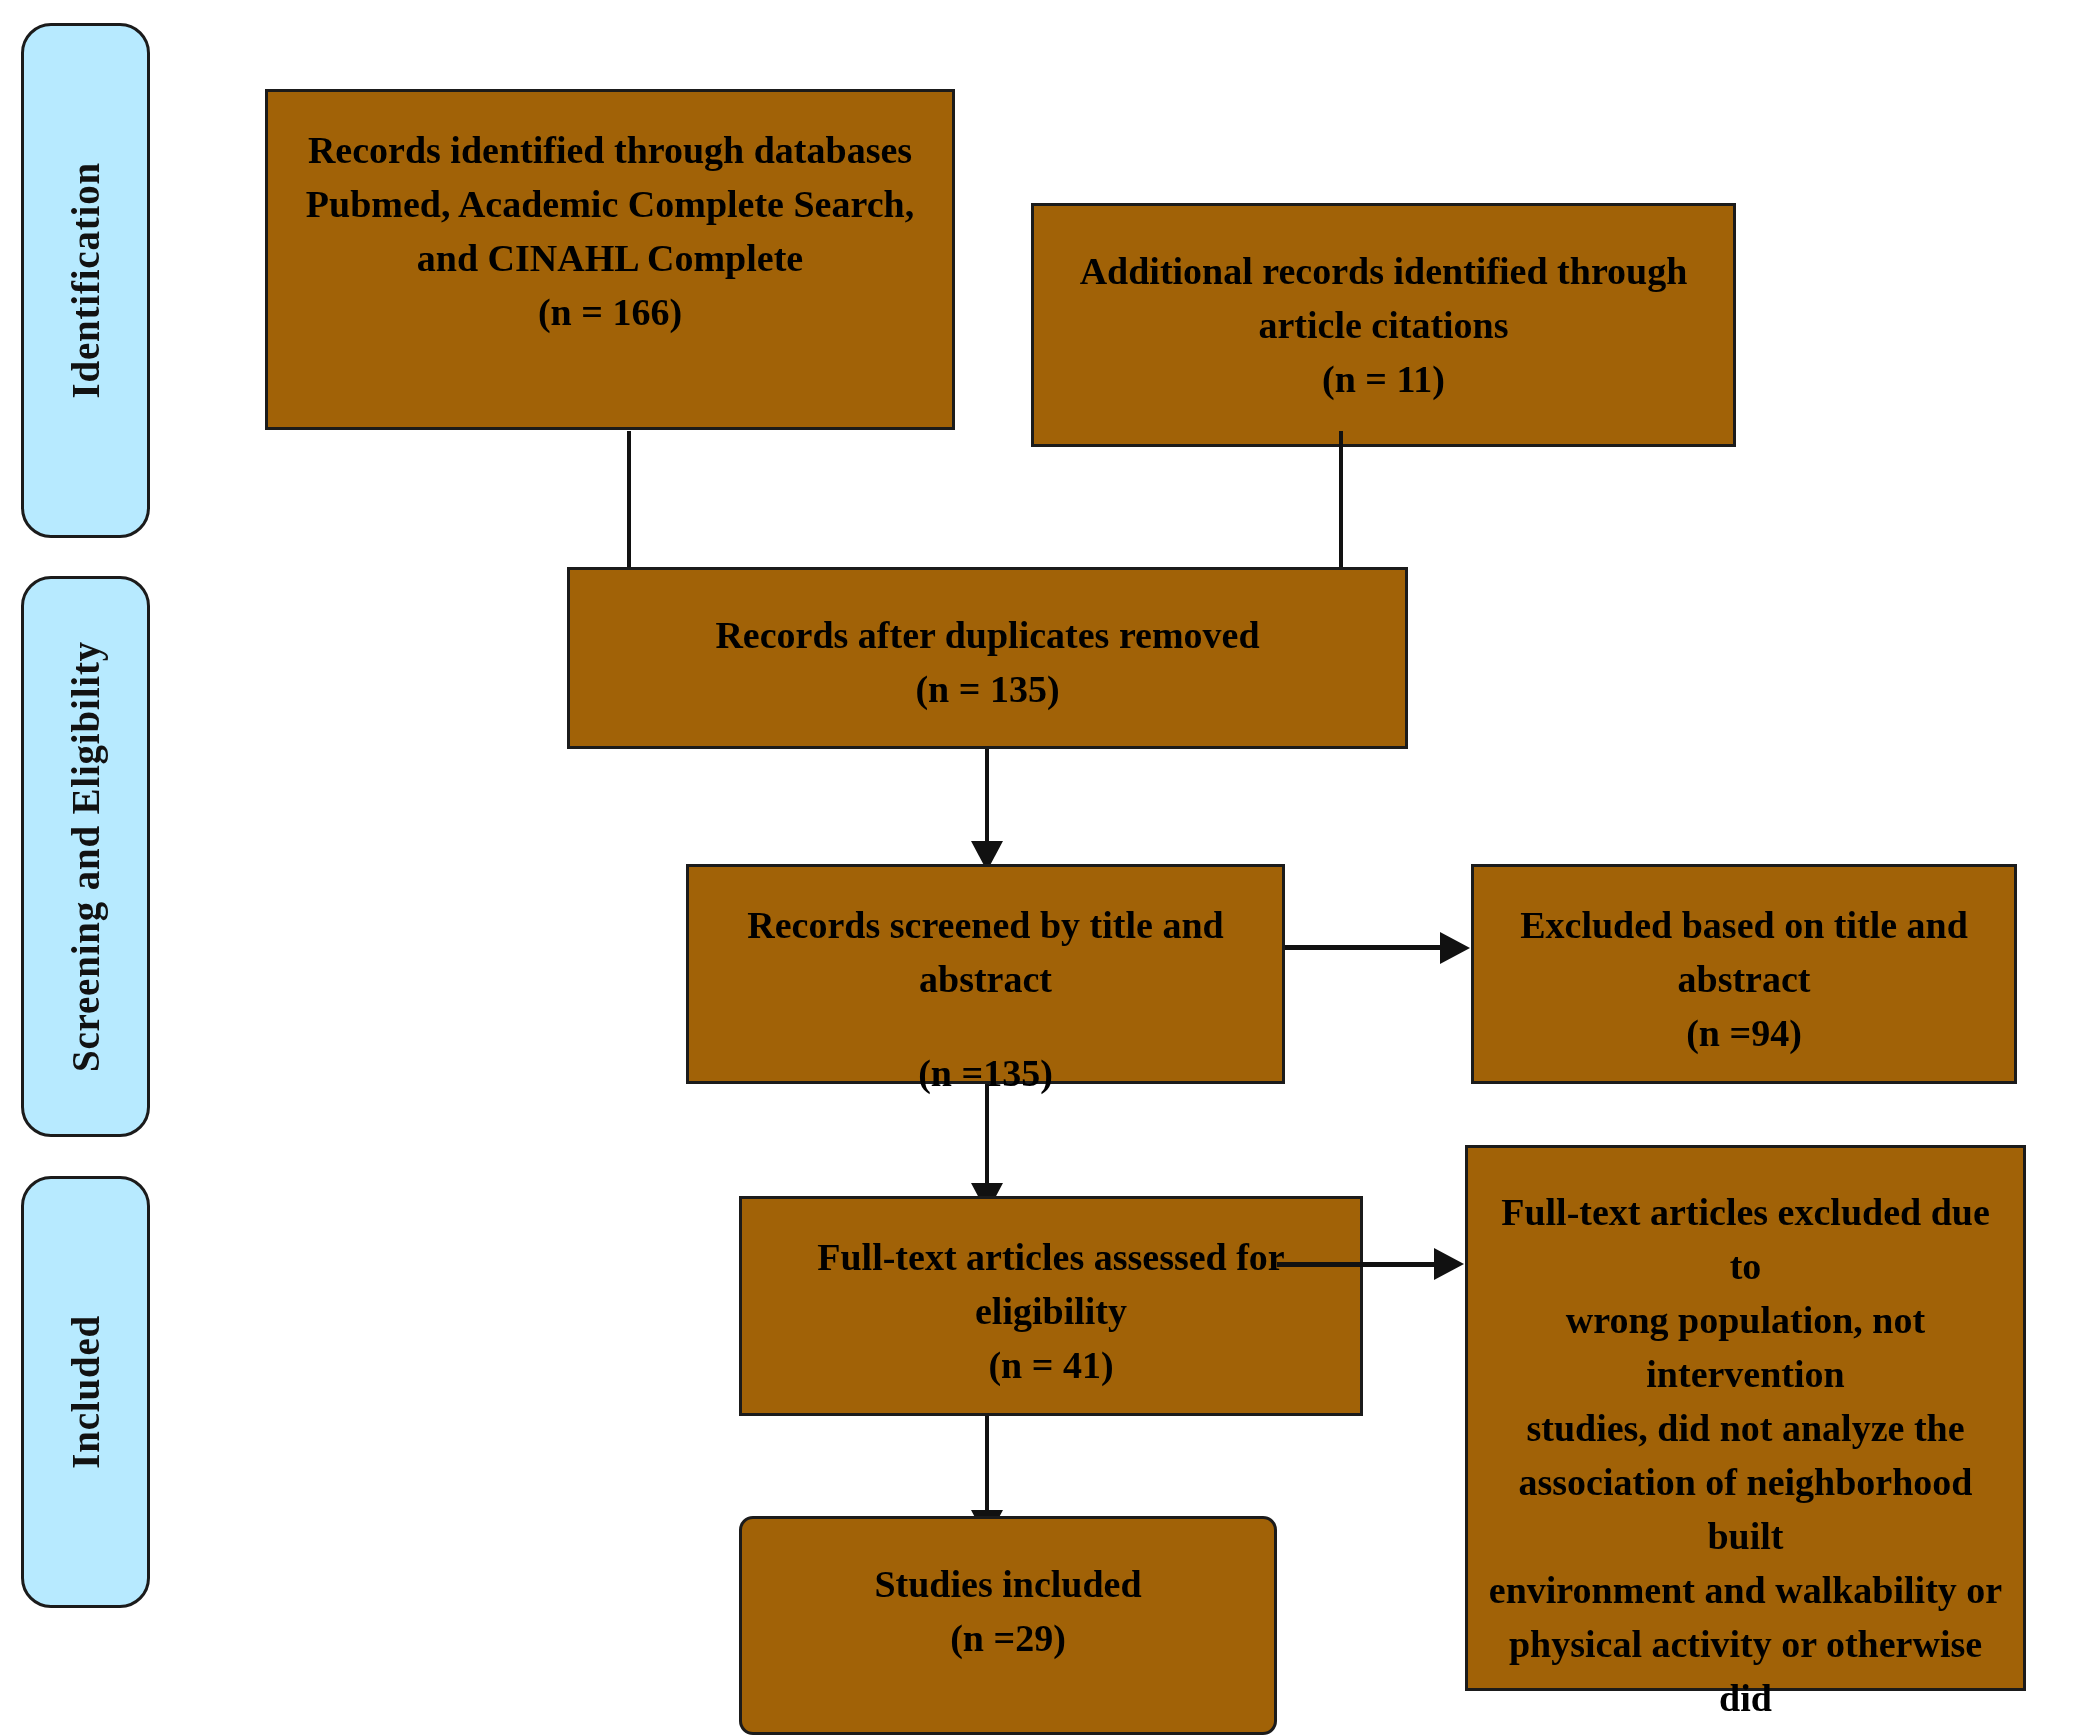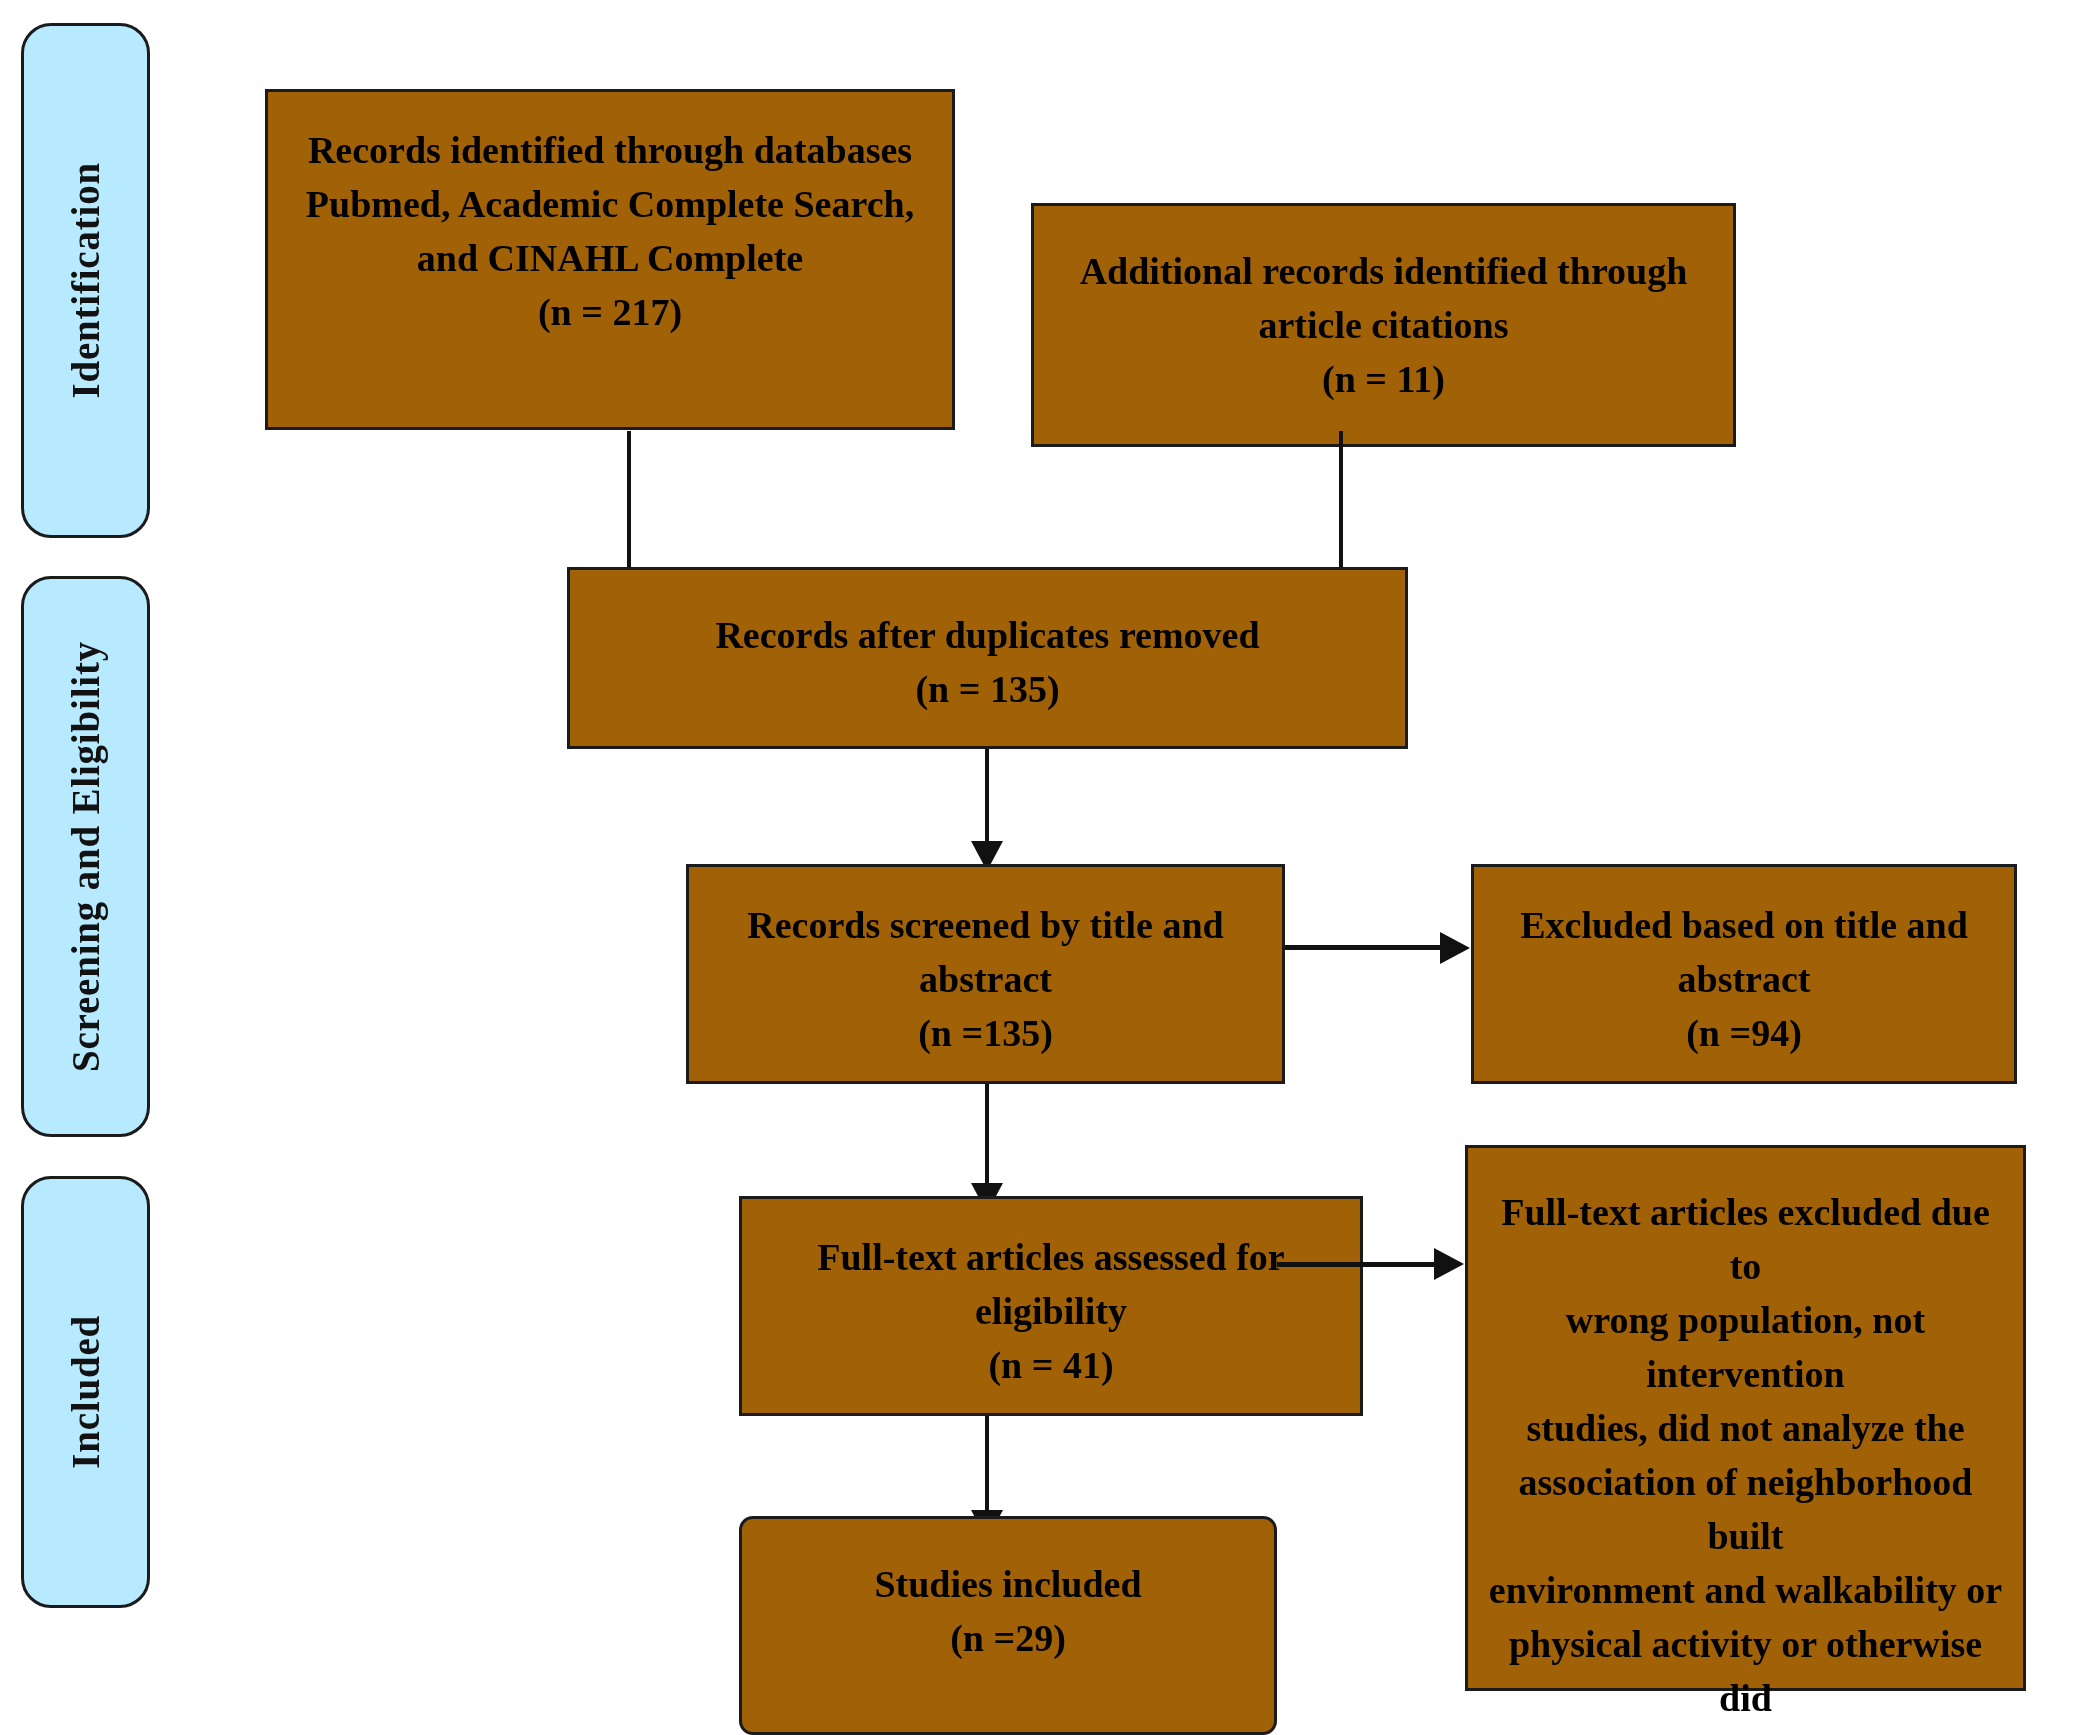--- a/index.html
+++ b/index.html
@@ -107,21 +107,21 @@
   </div>
 
   <div class="phase-pill" style="left:21px; top:1176px; width:129px; height:432px;">
     <span class="phase-label">Included</span>
   </div>
 
   <div class="flow-box" style="left:265px; top:89px; width:690px; height:341px; padding-top:32px;">
     <div class="box-text">Records identified through databases
 Pubmed, Academic Complete Search,
 and CINAHL Complete</div>
-    <div class="box-count">(n = 217)</div>
+    <div class="box-count">(n = 166)</div>
   </div>
 
   <div class="flow-box" style="left:1031px; top:203px; width:705px; height:244px; padding-top:39px;">
     <div class="box-text">Additional records identified through
 article citations</div>
     <div class="box-count">(n = 11)</div>
   </div>
 
   <div class="v-line" style="left:627px; top:431px; width:3.8px; height:152px;"></div>
   <div class="arrow-down" style="left:612px; top:569px;"></div>
@@ -130,21 +130,21 @@
   <div class="arrow-down" style="left:1325px; top:569px;"></div>
 
   <div class="flow-box" style="left:567px; top:567px; width:841px; height:182px; padding-top:39px;">
     <div class="box-text">Records after duplicates removed</div>
     <div class="box-count">(n = 135)</div>
   </div>
 
   <div class="v-line" style="left:985px; top:749px; width:3.8px; height:106px;"></div>
   <div class="arrow-down" style="left:971px; top:841px;"></div>
 
-  <div class="flow-box" style="left:686px; top:864px; width:599px; height:220px; padding-top:32px;">
+  <div class="flow-box" style="left:686px; top:864px; width:599px; height:220px; padding-top:32px;gap:40px;">
     <div class="box-text">Records screened by title and
 abstract</div>
     <div class="box-count">(n =135)</div>
   </div>
 
   <div class="flow-box" style="left:1471px; top:864px; width:546px; height:220px; padding-top:32px;">
     <div class="box-text">Excluded based on title and
 abstract</div>
     <div class="box-count">(n =94)</div>
   </div>

